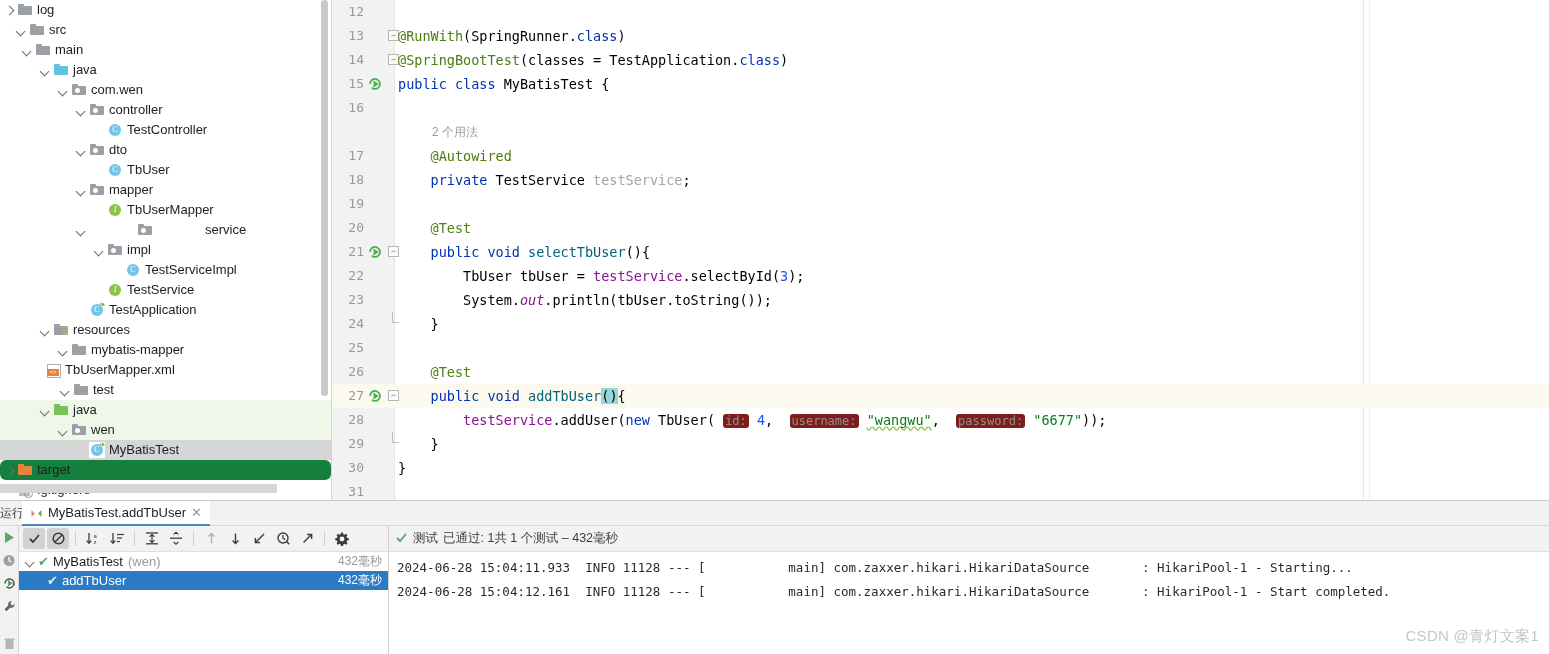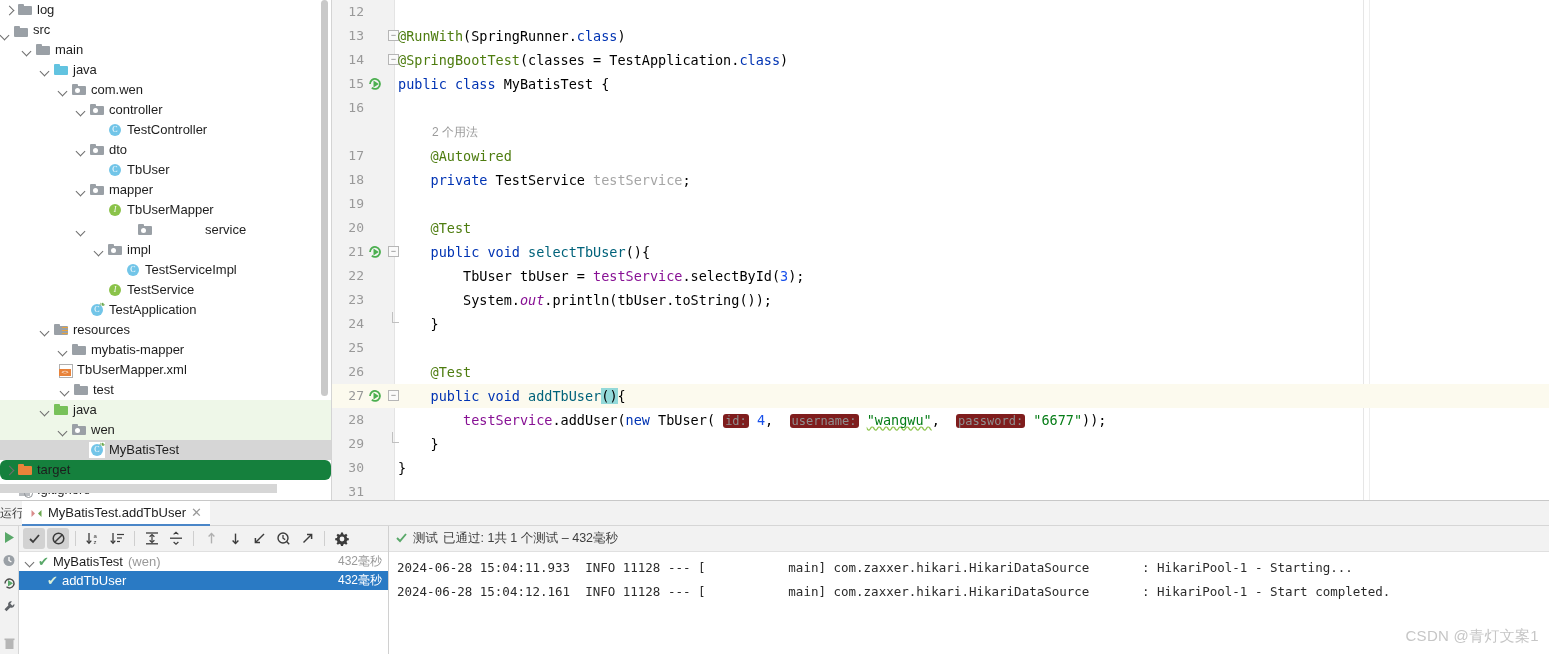--- a/index.html
+++ b/index.html
@@ -283,21 +283,21 @@
 
   <div class="top-area">
 
     <div class="tree-panel">
       <div id="tree-rows">
           <div class="tree-row" style="padding-left: 4px;">
             <span class="twisty right"></span>
             <span class="icn folder"></span>
             <span class="tree-label">log</span>
           </div>
-          <div class="tree-row" style="padding-left: 0; align-items: flex-end;">
+          <div class="tree-row" style="padding-left: 16px;">
             <span class="twisty down"></span>
             <span class="icn folder"></span>
             <span class="tree-label">src</span>
           </div>
           <div class="tree-row" style="padding-left: 22px;">
             <span class="twisty down"></span>
             <span class="icn folder"></span>
             <span class="tree-label">main</span>
           </div>
           <div class="tree-row" style="padding-left: 40px;">
@@ -399,21 +399,21 @@
                 <i></i>
               </span>
             </span>
             <span class="tree-label">resources</span>
           </div>
           <div class="tree-row" style="padding-left: 58px;">
             <span class="twisty down"></span>
             <span class="icn folder"></span>
             <span class="tree-label">mybatis-mapper</span>
           </div>
-          <div class="tree-row" style="padding-left: 32px; margin-left: 12px;">
+          <div class="tree-row" style="padding-left: 32px;">
             <span class="twisty "></span>
             <span class="icn xml">
               <span class="tag">&lt;&gt;</span>
             </span>
             <span class="tree-label">TbUserMapper.xml</span>
           </div>
           <div class="tree-row" style="padding-left: 32px; margin-left: 28px;">
             <span class="twisty down"></span>
             <span class="icn folder"></span>
             <span class="tree-label">test</span>

